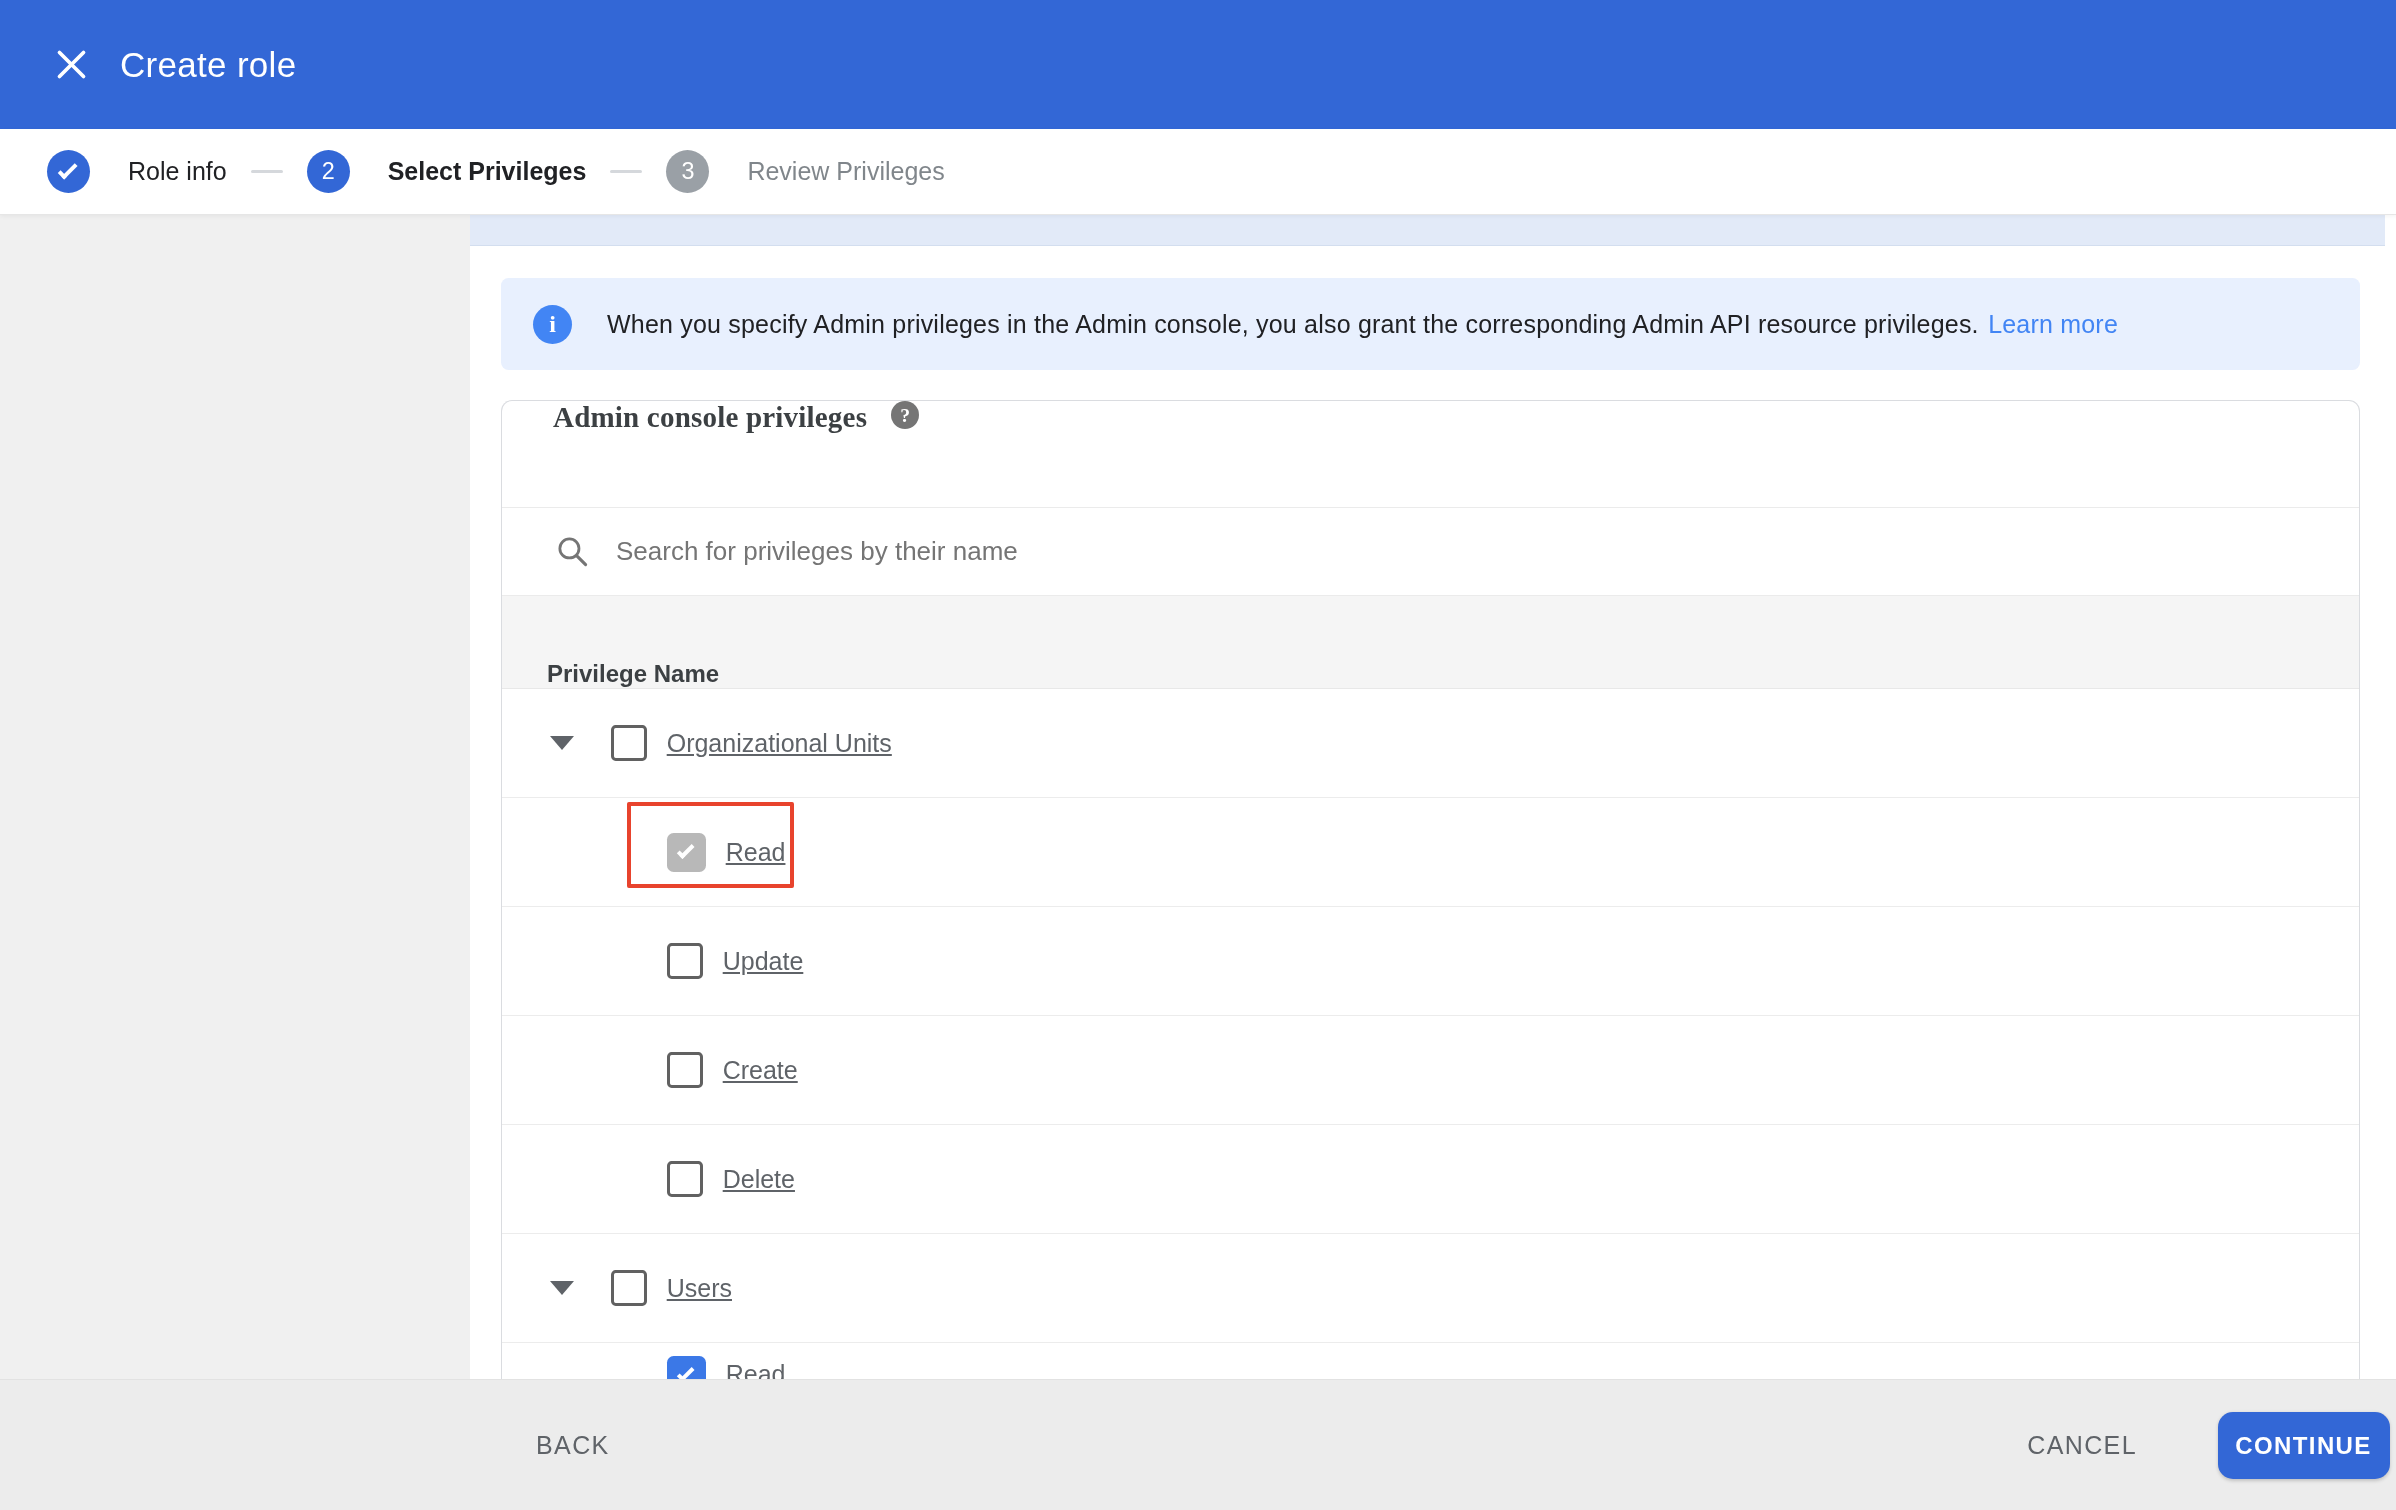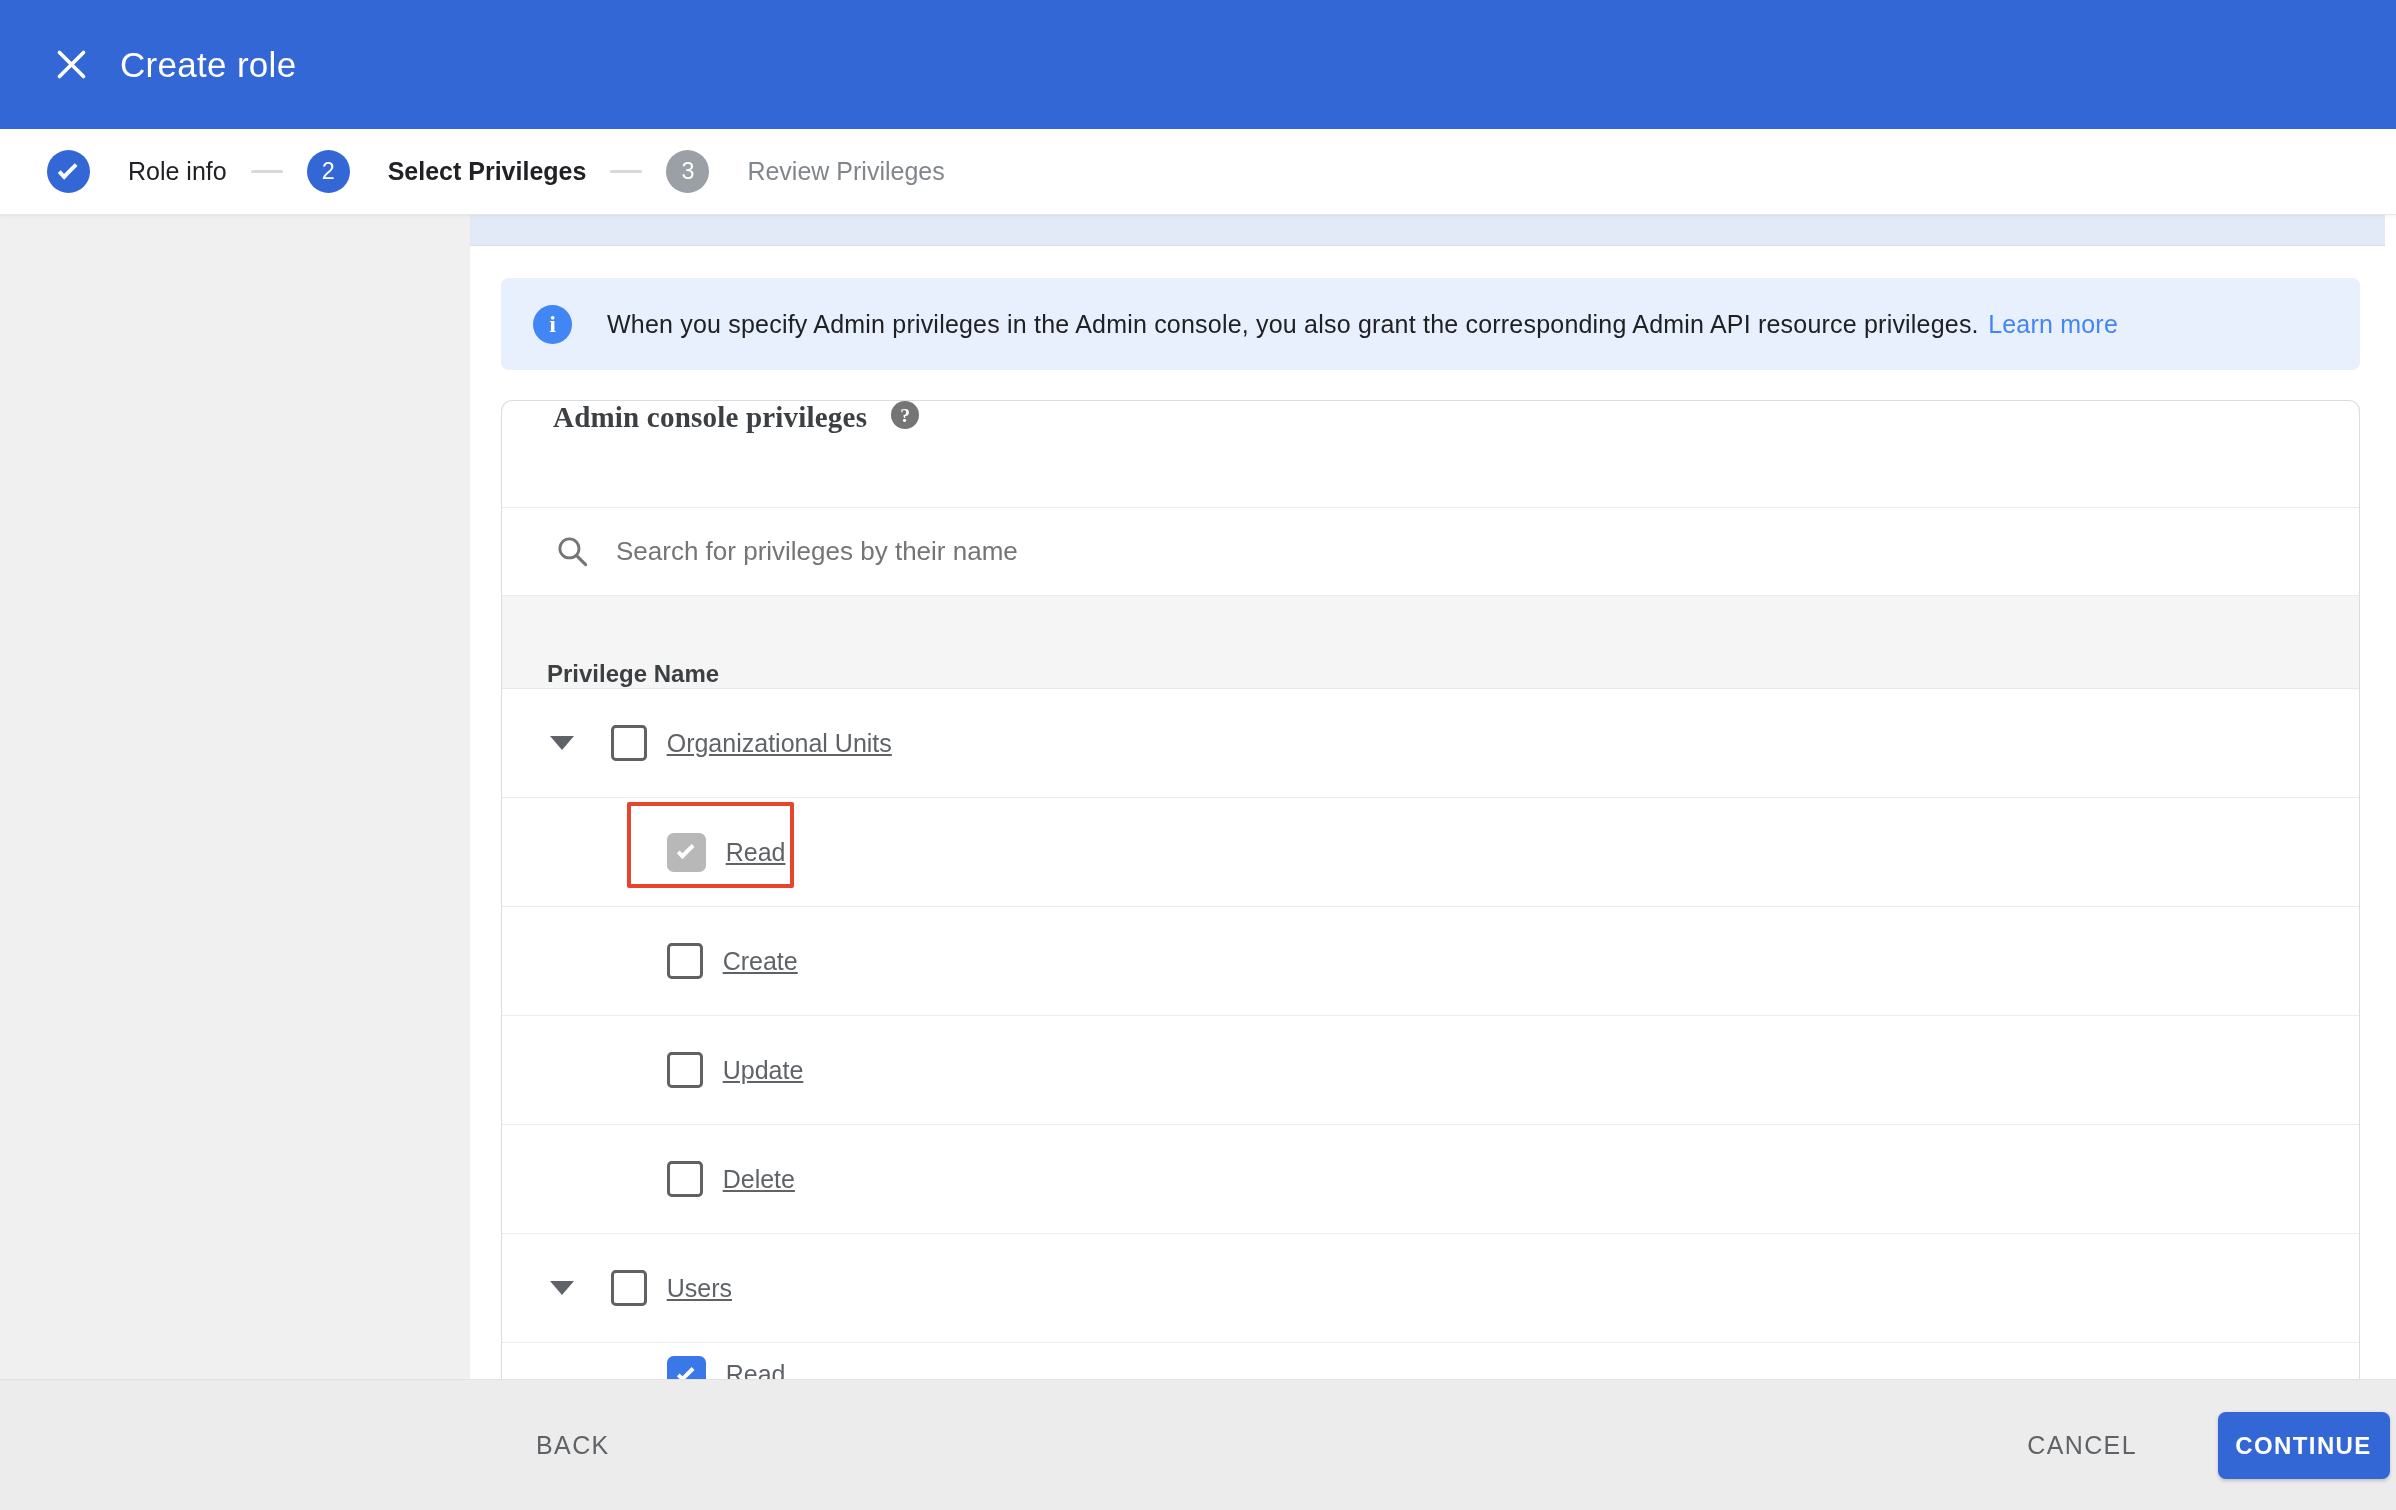--- a/index.html
+++ b/index.html
@@ -85,21 +85,21 @@
             border:4.7px solid #e8432d; border-radius:1.9px; pointer-events:none; }
 
   
   .footer { position:absolute; left:0; top:1379px; width:2397px; height:131px; background:#ececec;
             border-top:0.9px solid #e2e2e2;padding-left:15px; }
   .back-btn { position:absolute; left:536px; top:0; height:131px; display:flex; align-items:center;
               font-size:25px; color:#5f6368; letter-spacing:1.4px; cursor:pointer; font-weight:400; }
   .cancel-btn { position:absolute; right:260px; top:0; height:131px; display:flex; align-items:center;
                 font-size:25px; color:#5f6368; letter-spacing:1.4px; cursor:pointer; }
   .continue-btn { position:absolute; right:7.5px; top:32px; width:172px; height:67px; background:#3367d6;
-                  border:none; border-radius:8px; color:#fff; font-size:24px; font-weight:700;
+                  border:none; border-radius:15px; color:#fff; font-size:24px; font-weight:700;
                   letter-spacing:1.4px; cursor:pointer; box-shadow:0 1.9px 3.7px rgba(0,0,0,0.18);
                   font-family:"Liberation Sans","DejaVu Sans",sans-serif; }
 </style>
 </head>
 <body>
 
 <div class="app">
 
   <div class="topbar">
     <div class="close-btn">
@@ -171,26 +171,26 @@
         <div class="row child">
           <span class="cbox big gray">
               <span class="check"></span>
             </span>
           <span class="row-label">Read</span>
           <span class="hl-box"></span>
         </div>
 
         <div class="row child">
           <span class="cbox"></span>
+          <span class="row-label">Update</span>
+        </div>
+
+        <div class="row child">
+          <span class="cbox"></span>
           <span class="row-label">Create</span>
-        </div>
-
-        <div class="row child">
-          <span class="cbox"></span>
-          <span class="row-label">Update</span>
         </div>
 
         <div class="row child">
           <span class="cbox"></span>
           <span class="row-label">Delete</span>
         </div>
 
         <div class="row parent">
           <span class="tri"></span>
           <span class="cbox"></span>

